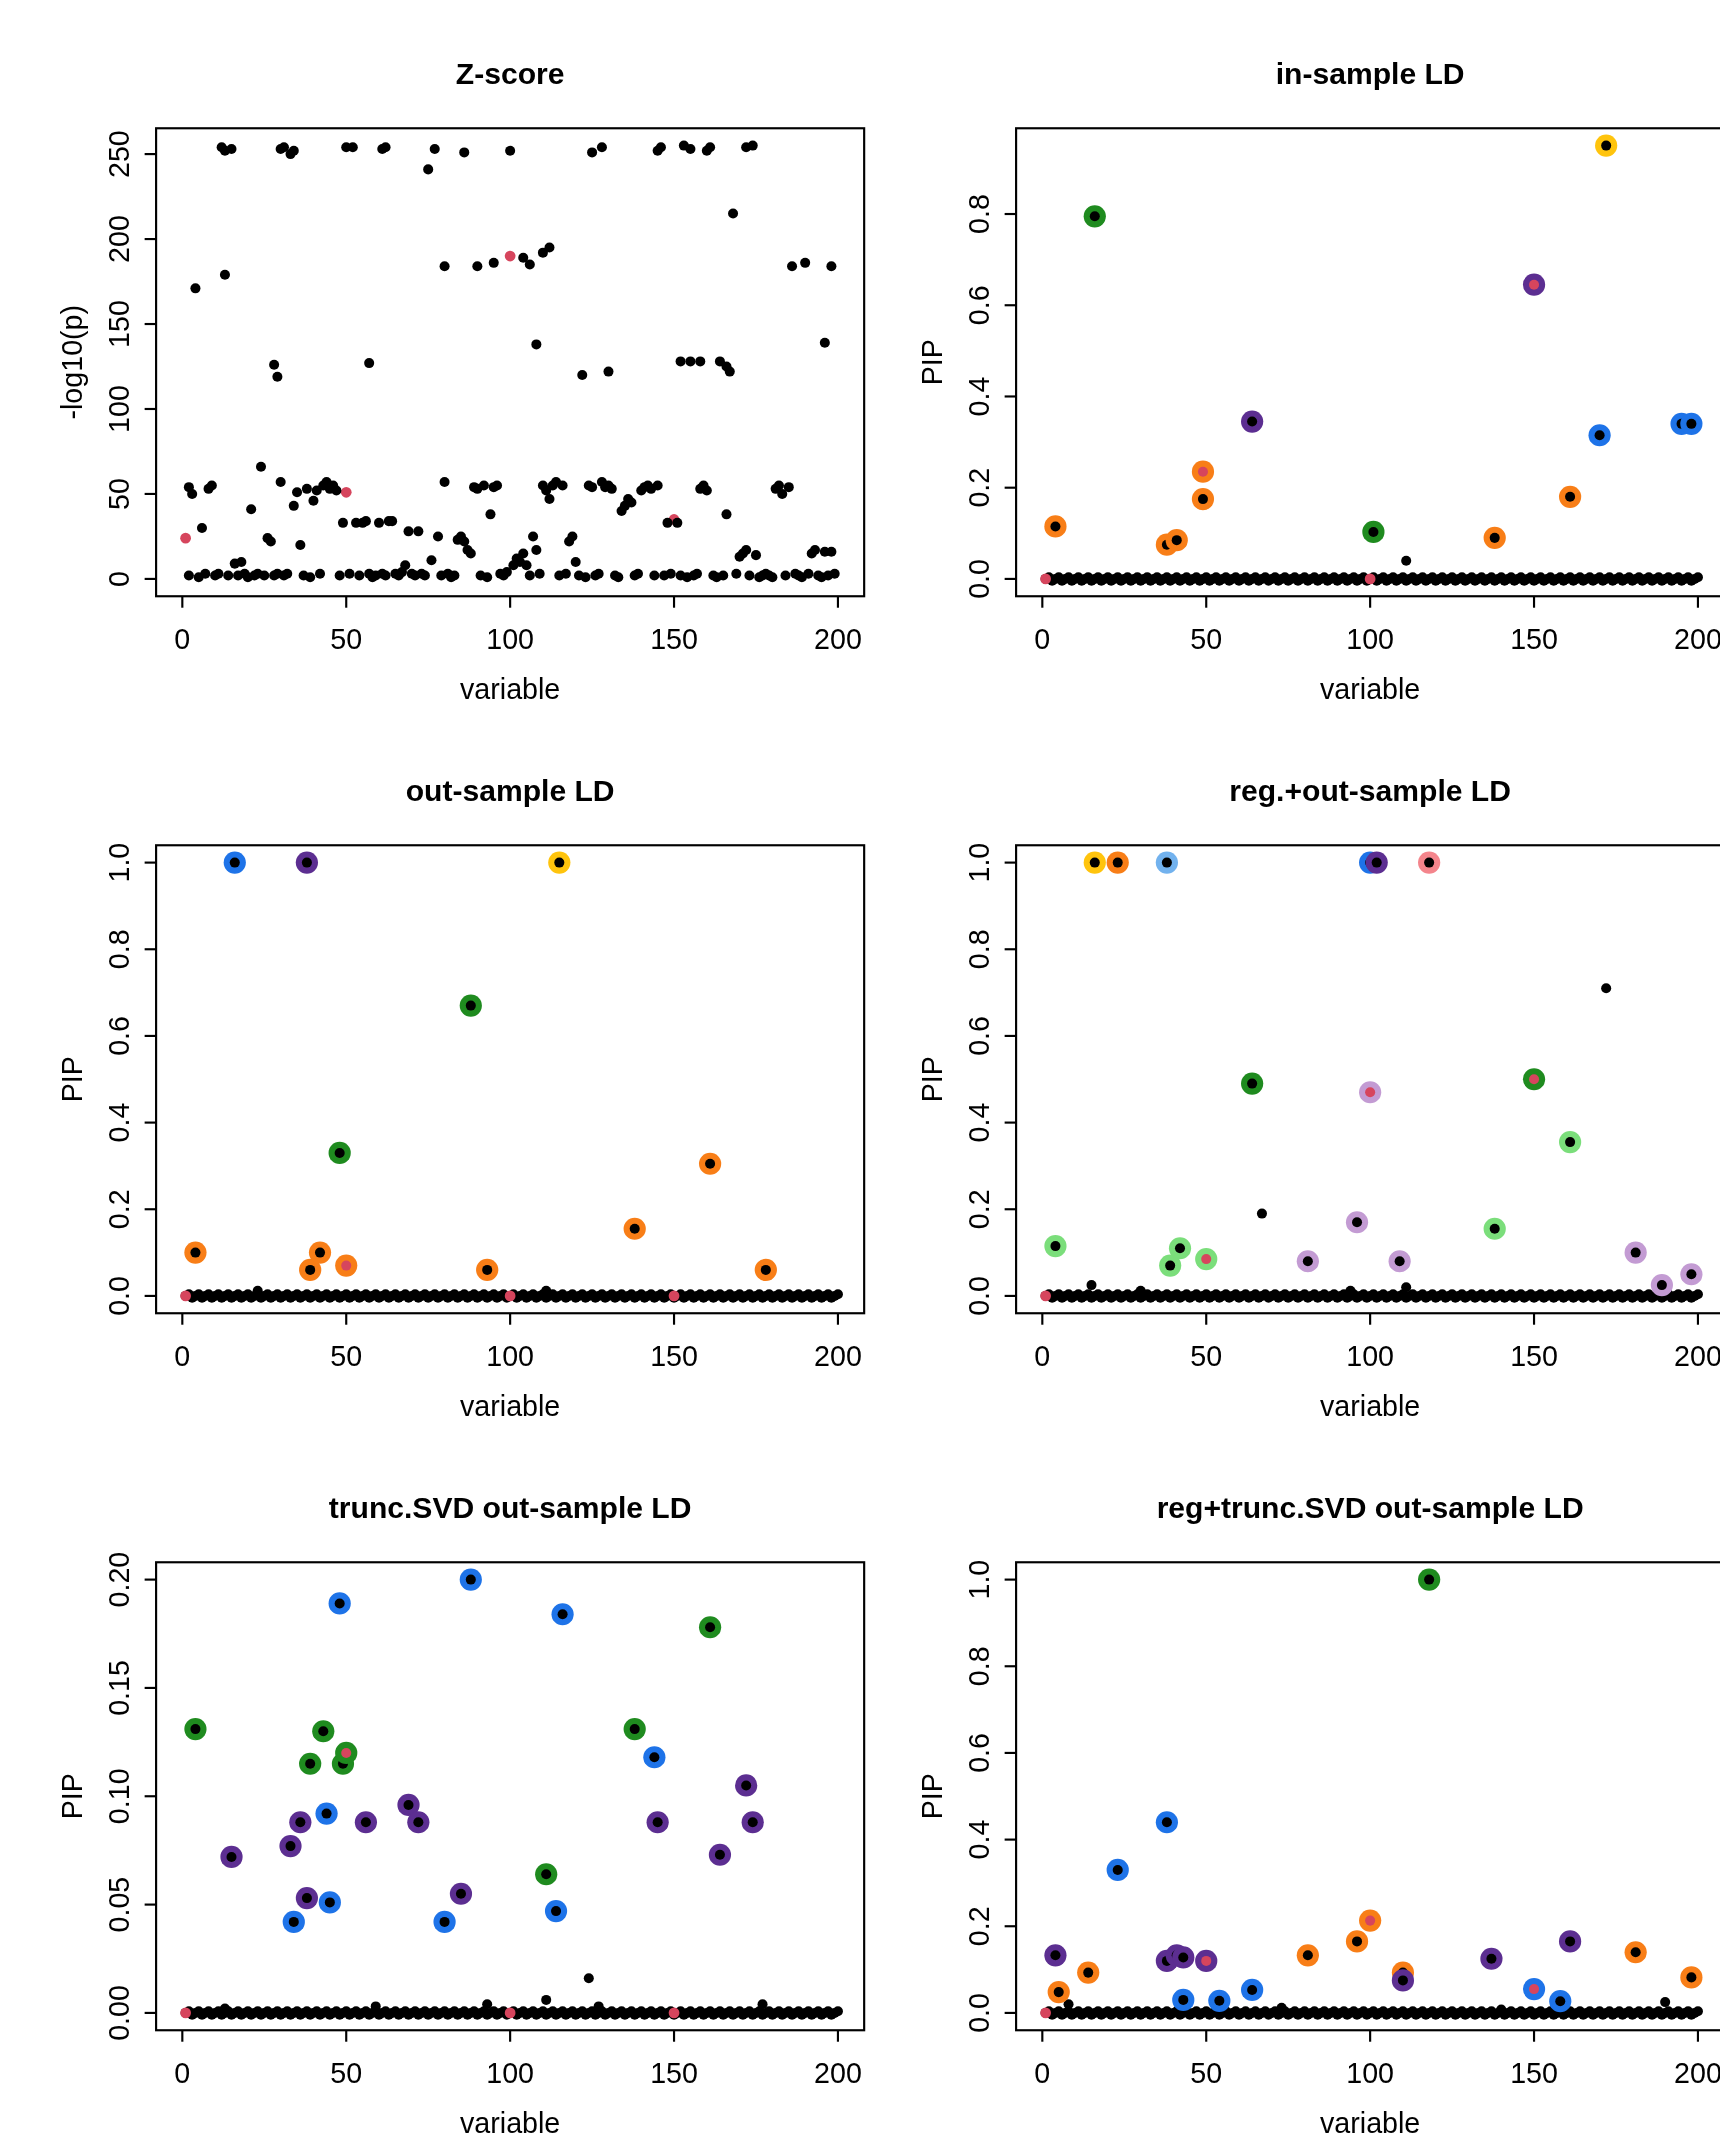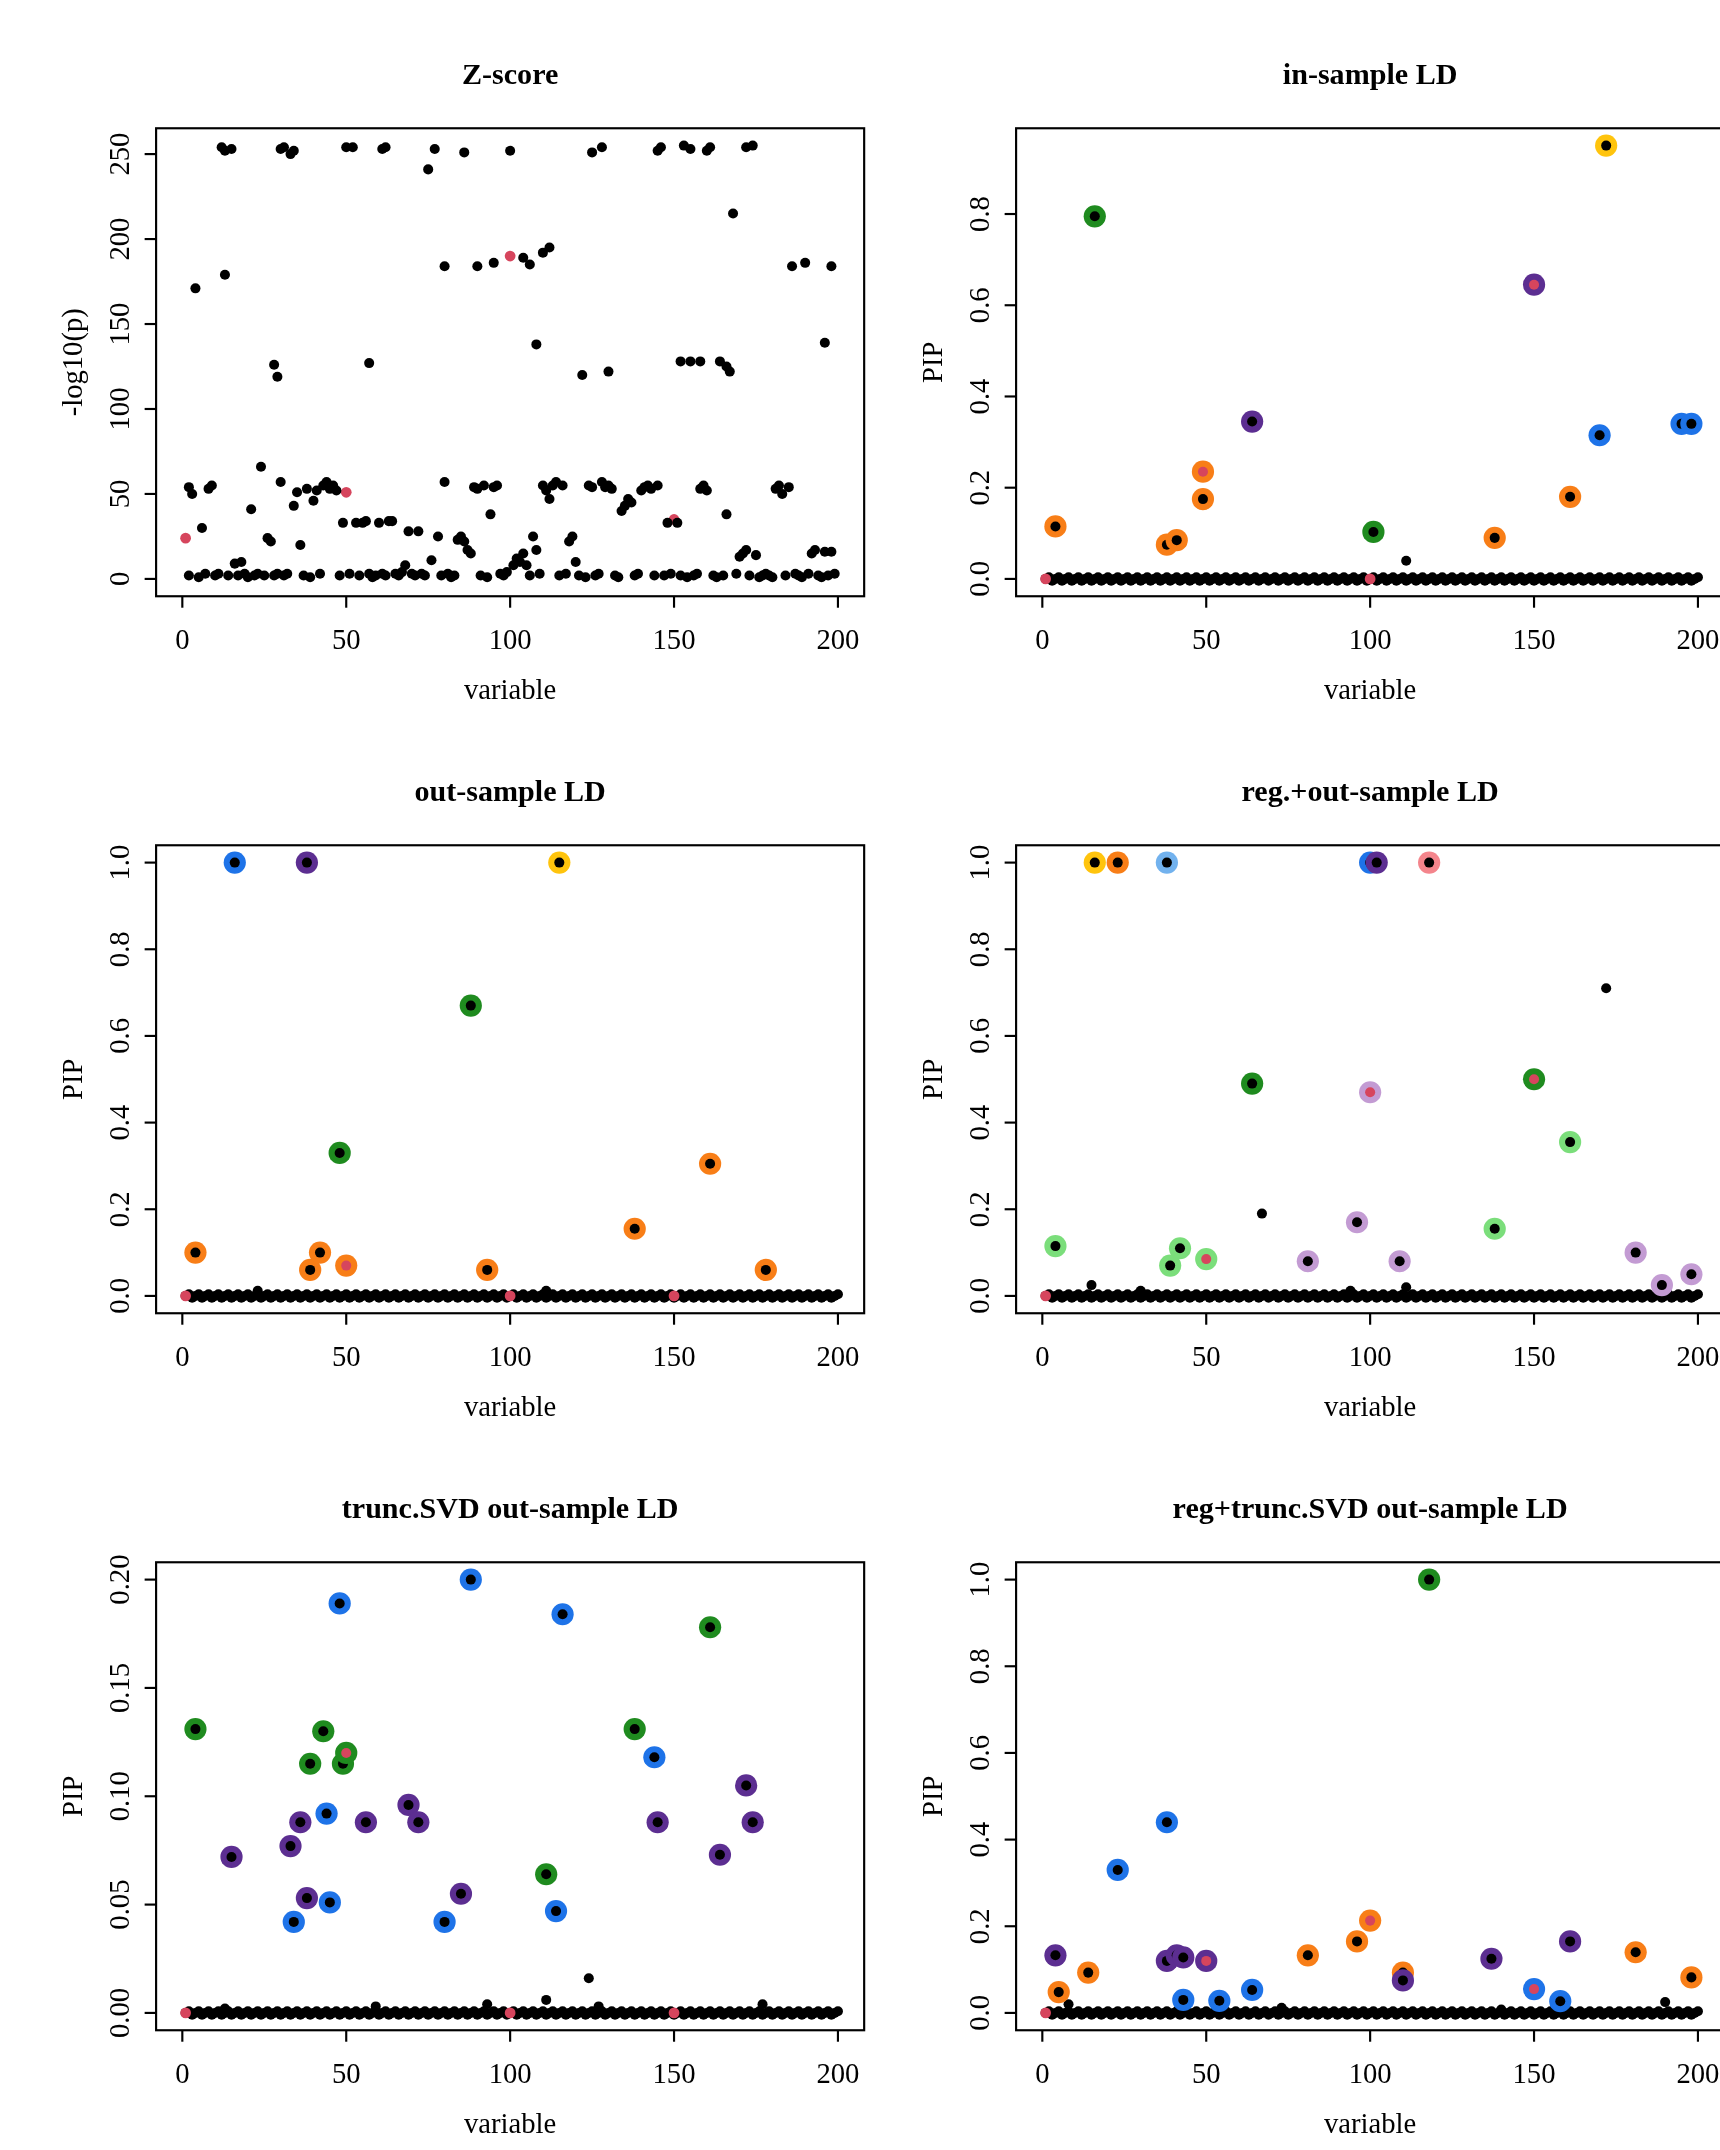--- a/index.html
+++ b/index.html
@@ -1,18 +1,18 @@
 <!DOCTYPE html>
 <html style="font-size:11.5px"><head>
 <meta charset="utf-8">
 <style>
   html,body{margin:0;padding:0;background:#ffffff;}
   body{width:1721px;height:2151px;font-family:"Liberation Sans",sans-serif;}
   .grid{display:grid;grid-template-columns:860px 860px;grid-template-rows:717px 717px 717px;width:1721px;height:2151px;}
-  .panel{width:860px;height:717px;position:relative;font-family:Liberation Serif, serif;}
+  .panel{width:860px;height:717px;position:relative;}
   svg.chart{display:block;width:860px;height:717px;}
 </style>
 </head>
 <body>
 
 <div class="grid">
   <figure class="panel">
     <svg class="chart" viewBox="0 0 1200 1000">
         <title>Z-score</title>
         <text x="656" y="100" text-anchor="middle" font-size="42" font-weight="bold" fill="#000000">Z-score</text>

